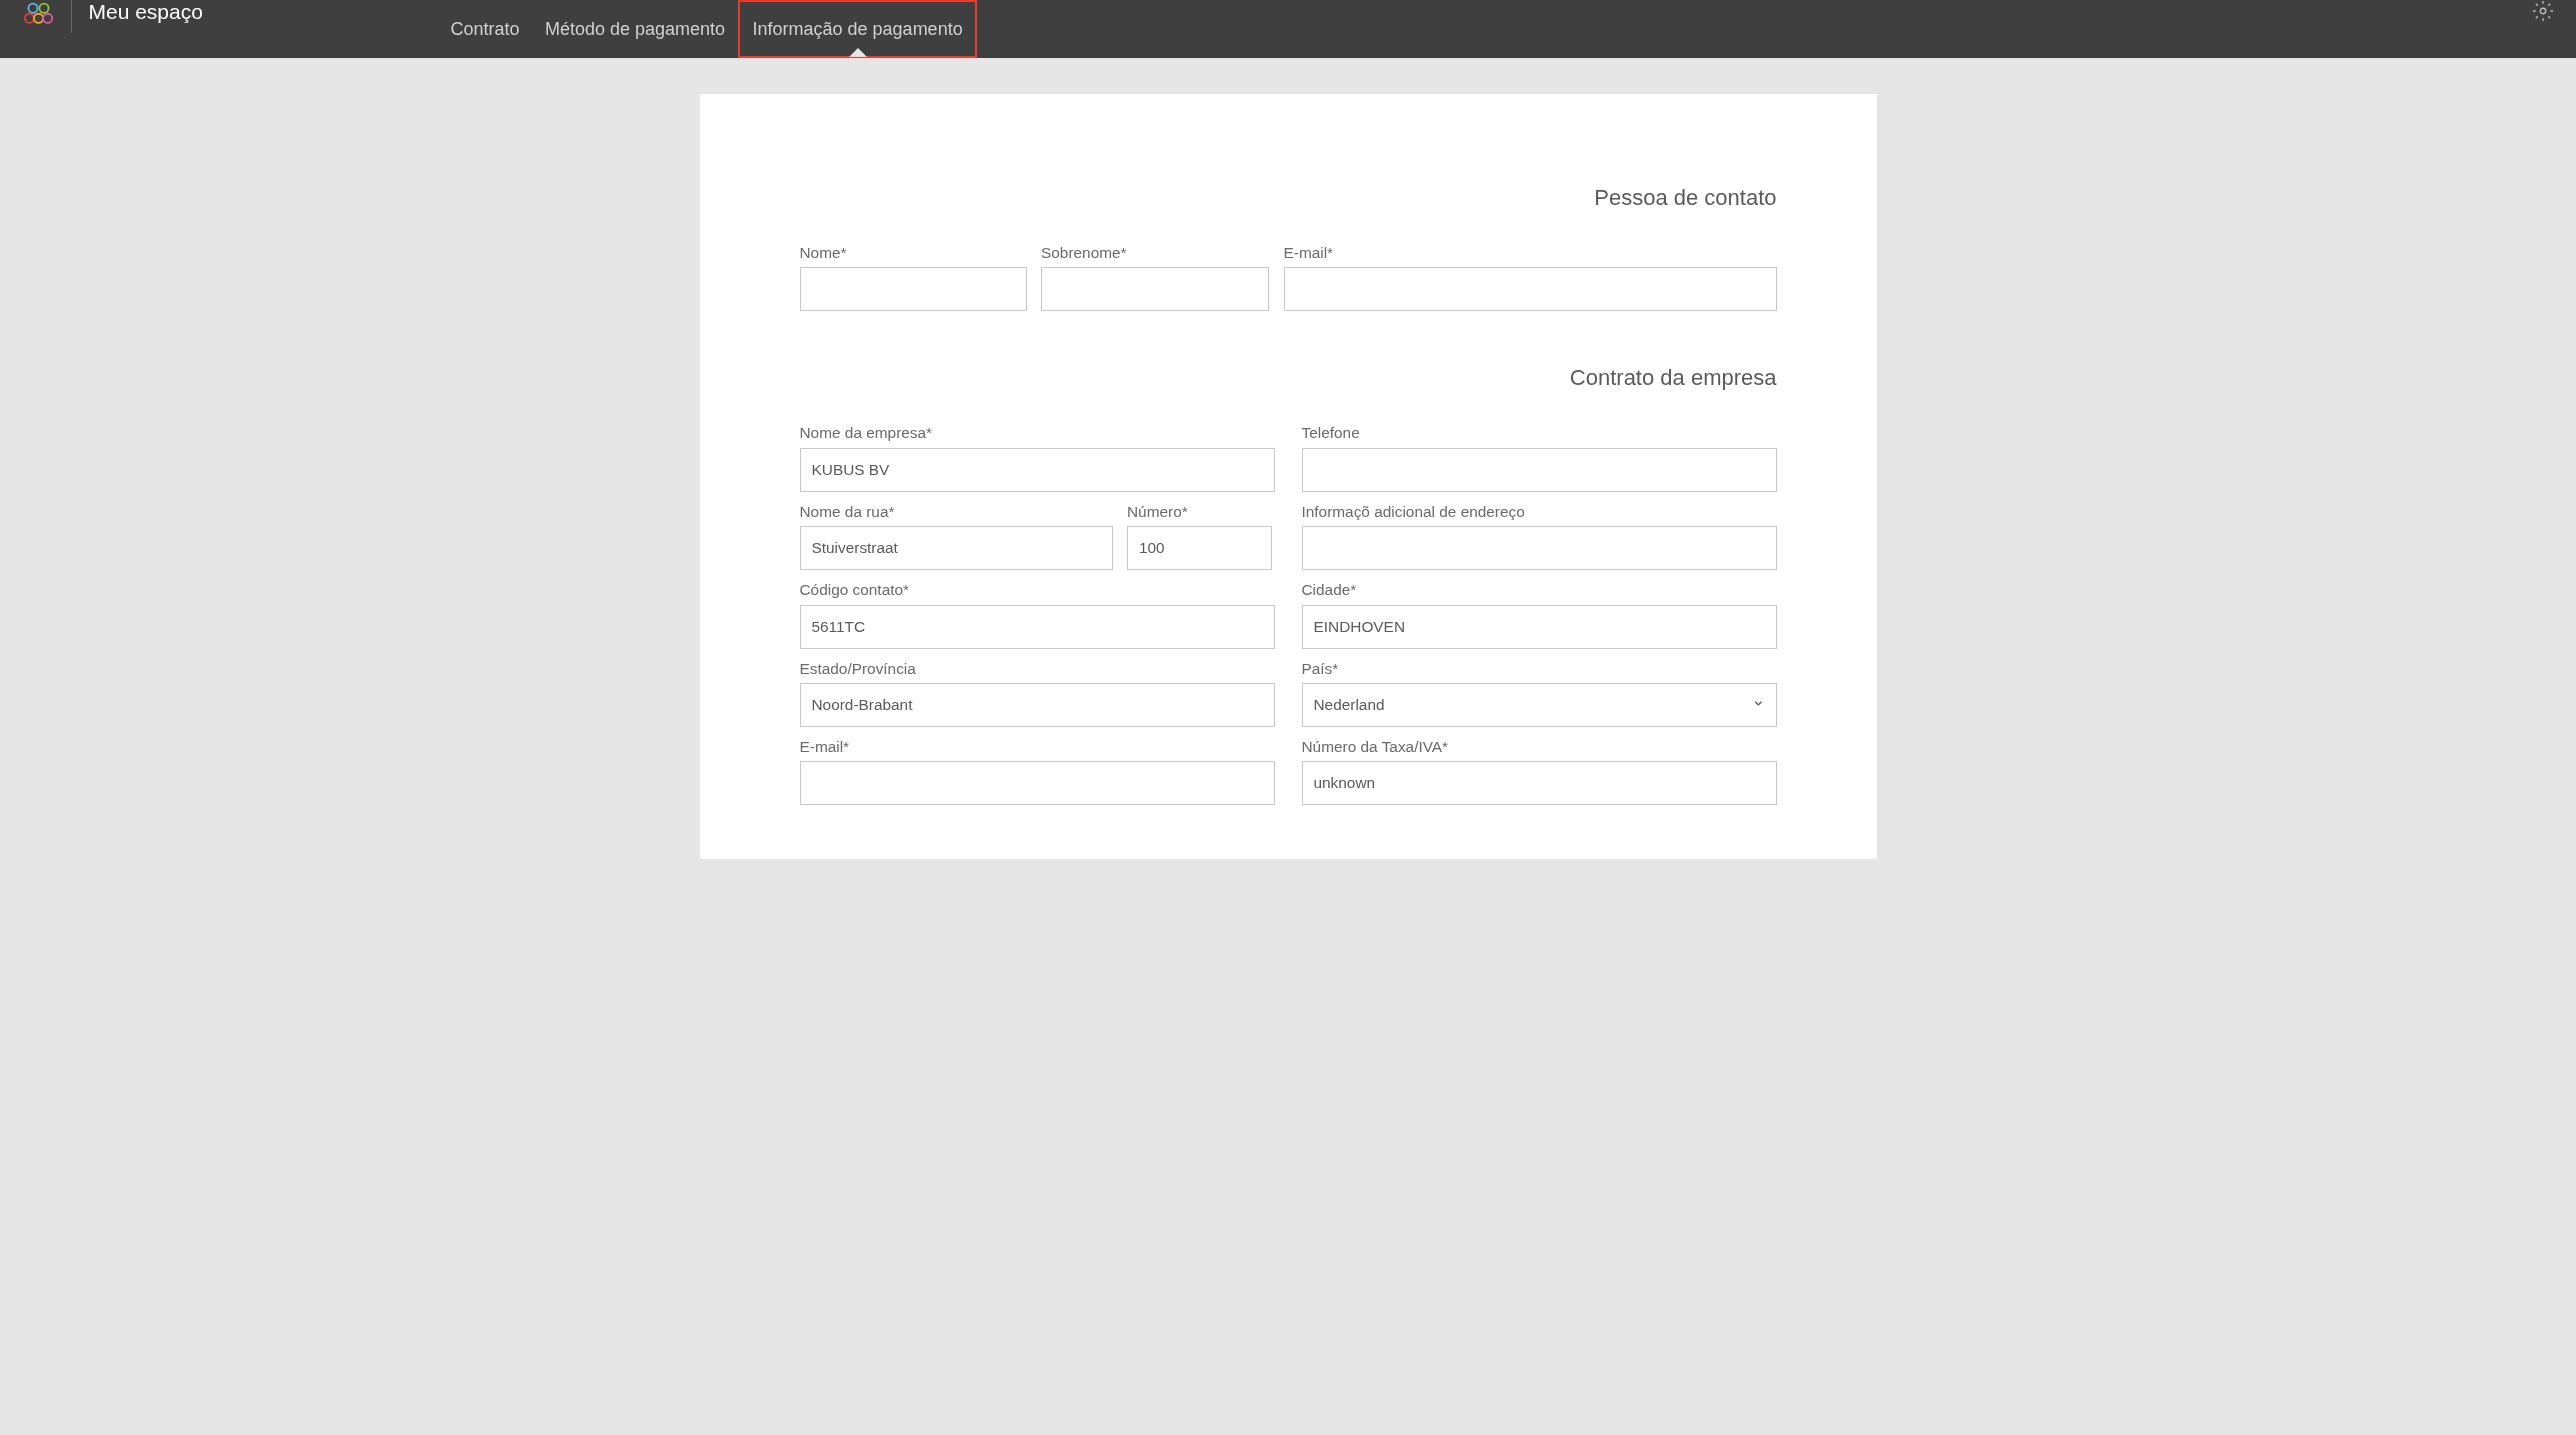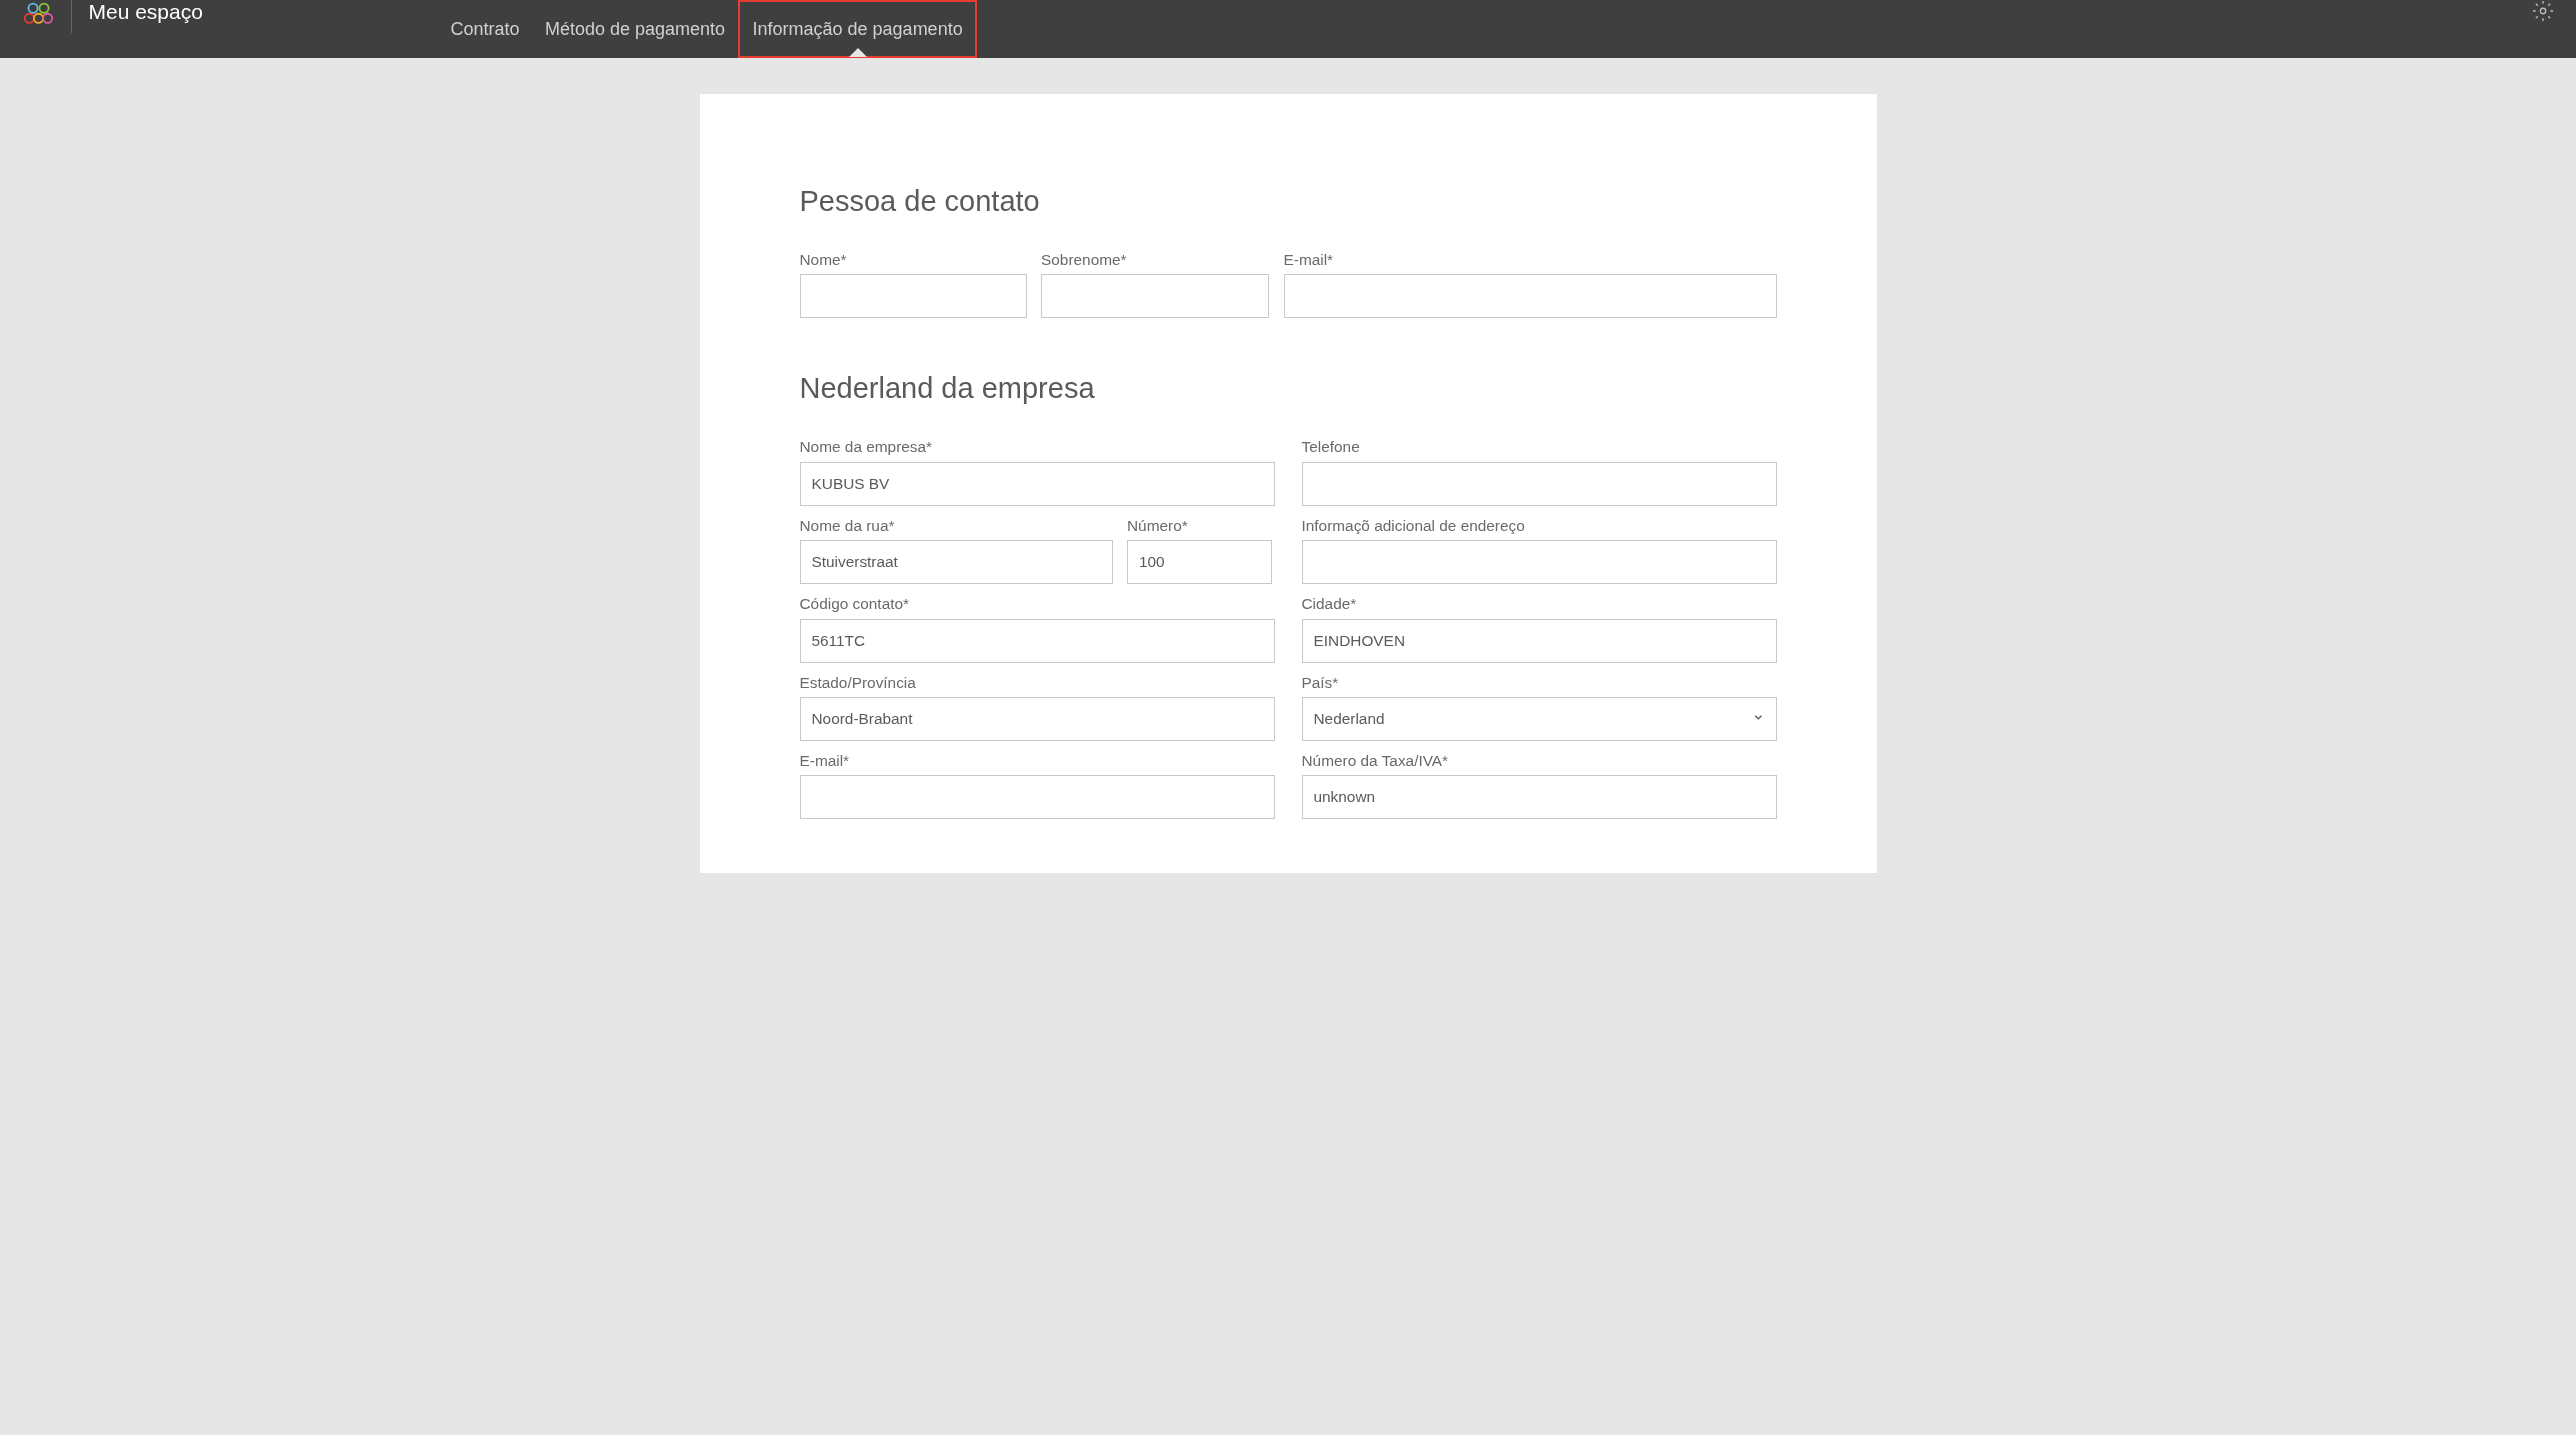--- a/index.html
+++ b/index.html
@@ -72,24 +72,25 @@
       color: #bbb;
     }
     .content-wrap {
       max-width: 1177px;
       margin: 36px auto 0;
       background: #fff;
       padding: 91px 100px 54px;
       min-height: 634px;
     }
     .section-title {
-      font-size: 29px;
+      font-size: 22px;
       font-weight: 400;
       color: #5a5a5a;
       margin-bottom: 33px;
+      text-align: right;
     }
     .section-title.second {
       margin-top: 54px;
     }
     .field {
       display: flex;
       flex-direction: column;
       gap: 5.4px;
     }
     .field label {
@@ -181,21 +182,21 @@
     <div class="field">
       <label>Sobrenome*</label>
       <input type="text" value="" style="">
     </div>
     <div class="field">
       <label>E-mail*</label>
       <input type="text" value="" style="">
     </div>
   </div>
 
-  <h2 class="section-title second">Nederland da empresa</h2>
+  <h2 class="section-title second">Contrato da empresa</h2>
 
   <div class="company-row">
     <div class="field">
       <label>Nome da empresa*</label>
       <input type="text" value="KUBUS BV" style="">
     </div>
     <div class="field">
       <label>Telefone</label>
       <input type="text" value="" style="">
     </div>

